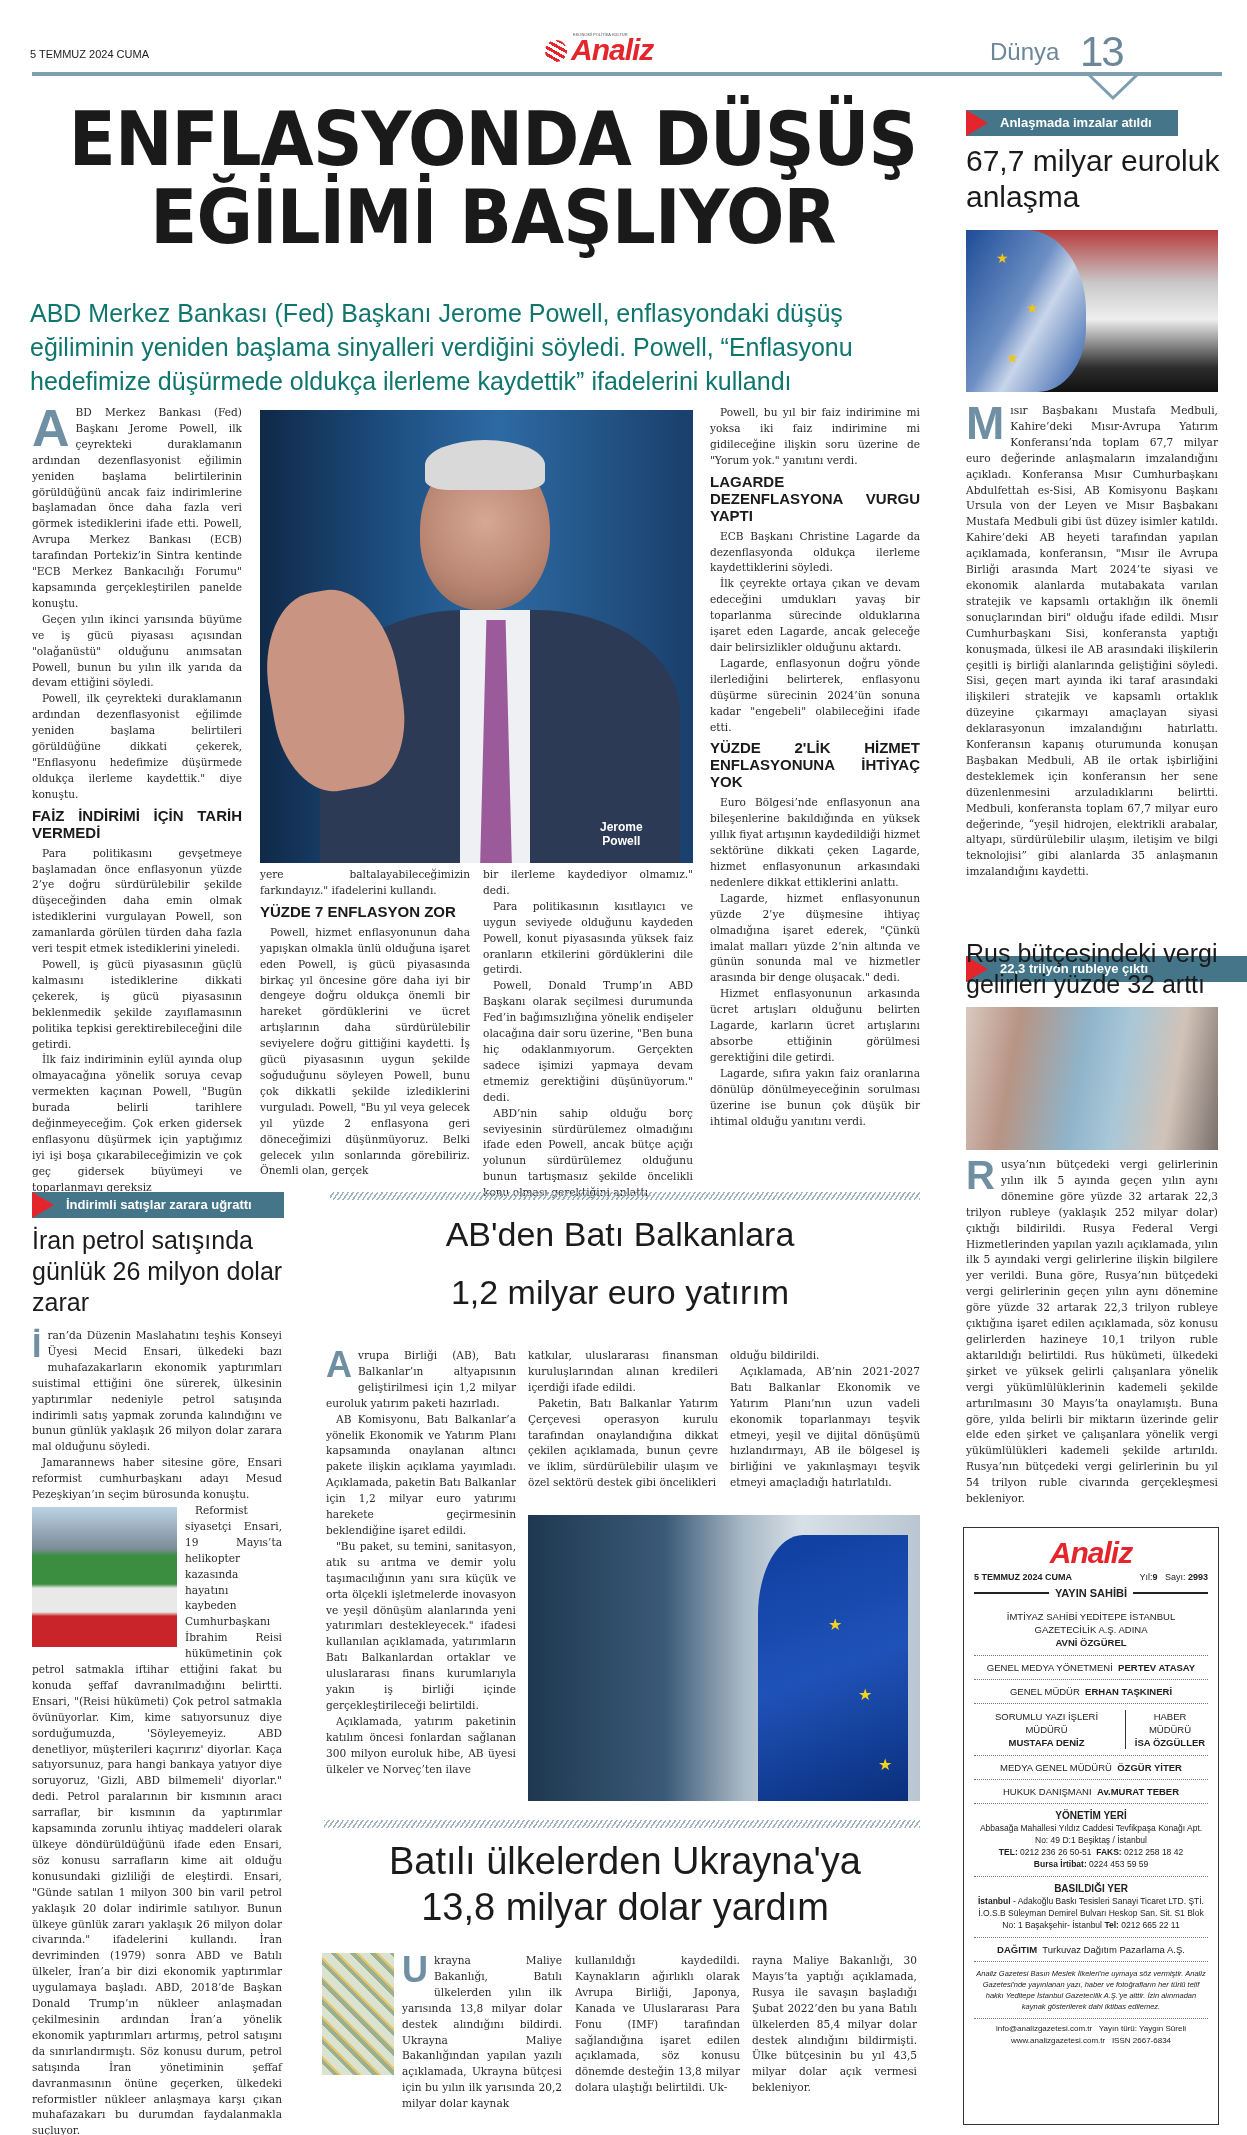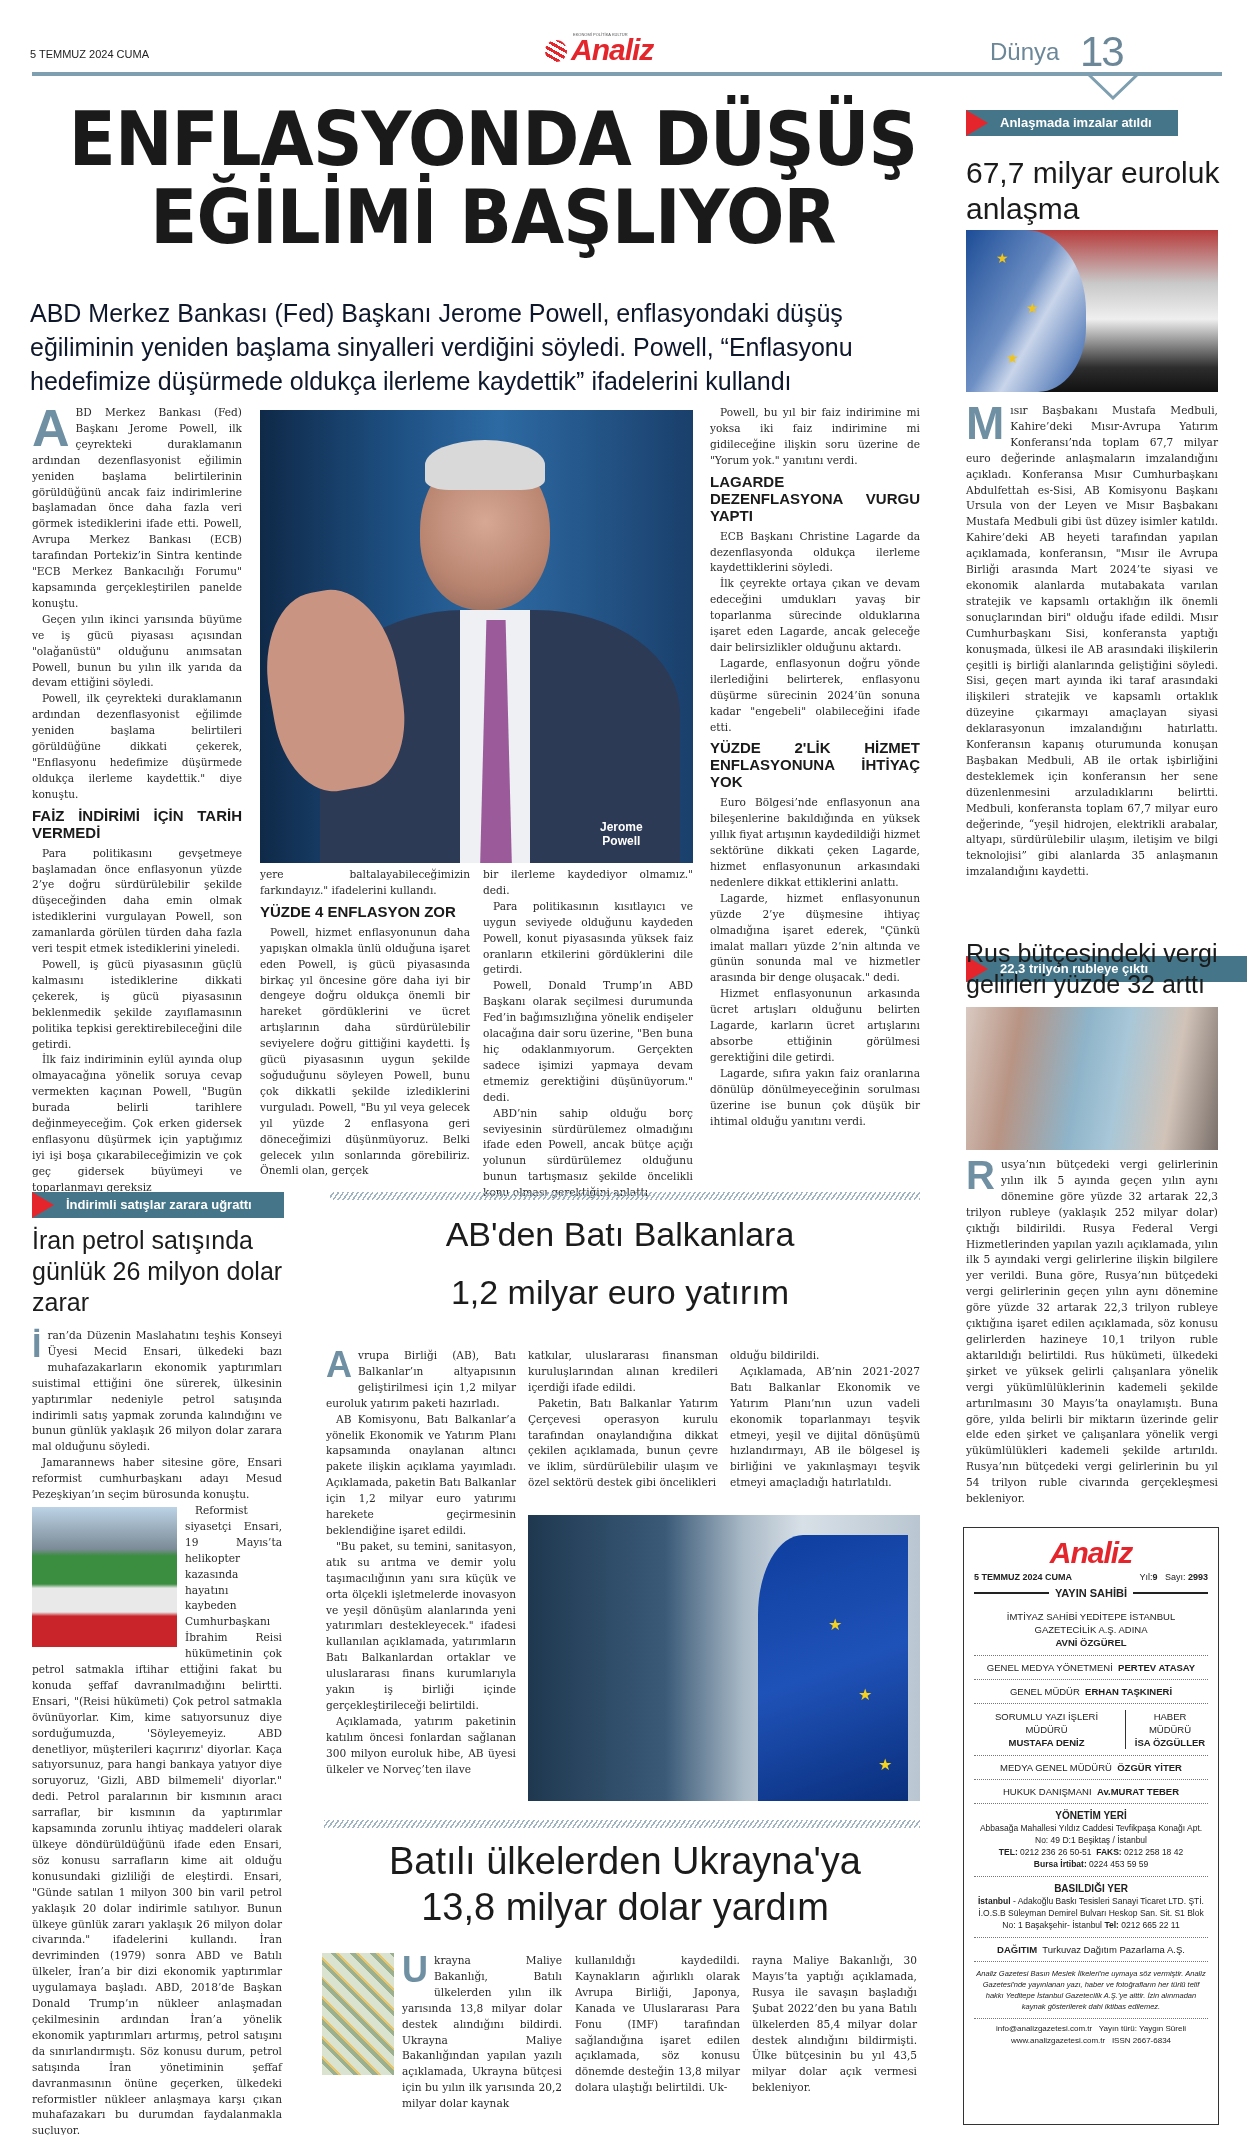--- a/index.html
+++ b/index.html
@@ -36,21 +36,21 @@
 <div class="abs" style="left:1088px;top:74px;width:50px;height:26px;">
   <svg width="50" height="26">
       <polyline points="0,0 25,24 50,0" fill="none" stroke="#7e9fb0" stroke-width="3"></polyline>
     </svg>
 </div>
 
 <div class="abs" style="left:28px;top:100px;width:930px;text-align:center;font-family:'DejaVu Sans',sans-serif;font-weight:bold;font-size:74px;line-height:78px;color:#1a1a1a;letter-spacing:-1px;transform:scaleX(0.93);transform-origin:center top;">
   <div>ENFLASYONDA DÜŞÜŞ</div>
   <div>EĞİLİMİ BAŞLIYOR</div>
 </div>
-<div class="abs h-sans" style="left:30px;top:296px;width:920px;font-size:25px;line-height:34px;color:#0f172a;">ABD Merkez Bankası (Fed) Başkanı Jerome Powell, enflasyondaki düşüş eğiliminin yeniden başlama sinyalleri verdiğini söyledi. Powell, “Enflasyonu hedefimize düşürmede oldukça ilerleme kaydettik” ifadelerini kullandı</div>
+<div class="abs h-sans" style="left:30px;top:296px;width:920px;font-size:25px;line-height:34px;color:#0f766e;">ABD Merkez Bankası (Fed) Başkanı Jerome Powell, enflasyondaki düşüş eğiliminin yeniden başlama sinyalleri verdiğini söyledi. Powell, “Enflasyonu hedefimize düşürmede oldukça ilerleme kaydettik” ifadelerini kullandı</div>
 
 <div class="abs body-text" style="left:32px;top:405px;width:210px;">
   <span class="dropcap">A</span>
   <p class="first">BD Merkez Bankası (Fed) Başkanı Jerome Powell, ilk çeyrekteki duraklamanın ardından dezenflasyonist eğilimin yeniden başlama belirtilerinin görüldüğünü ancak faiz indirimlerine başlamadan önce daha fazla veri görmek istediklerini ifade etti. Powell, Avrupa Merkez Bankası (ECB) tarafından Portekiz’in Sintra kentinde "ECB Merkez Bankacılığı Forumu" kapsamında gerçekleştirilen panelde konuştu.</p>
   <p>Geçen yılın ikinci yarısında büyüme ve iş gücü piyasası açısından "olağanüstü" olduğunu anımsatan Powell, bunun bu yılın ilk yarıda da devam ettiğini söyledi.</p>
   <p>Powell, ilk çeyrekteki duraklamanın ardından dezenflasyonist eğilimde yeniden başlama belirtileri görüldüğüne dikkati çekerek, "Enflasyonu hedefimize düşürmede oldukça ilerleme kaydettik." diye konuştu.</p>
   <div class="subhead">FAİZ İNDİRİMİ İÇİN TARİH VERMEDİ</div>
   <p>Para politikasını gevşetmeye başlamadan önce enflasyonun yüzde 2’ye doğru sürdürülebilir şekilde düşeceğinden daha emin olmak istediklerini vurgulayan Powell, son zamanlarda görülen türden daha fazla veri tespit etmek istediklerini yineledi.</p>
   <p>Powell, iş gücü piyasasının güçlü kalmasını istediklerine dikkati çekerek, iş gücü piyasasının beklenmedik şekilde zayıflamasının politika tepkisi gerektirebileceğini dile getirdi.</p>
   <p>İlk faiz indiriminin eylül ayında olup olmayacağına yönelik soruya cevap vermekten kaçınan Powell, "Bugün burada belirli tarihlere değinmeyeceğim. Çok erken gidersek enflasyonu düşürmek için yaptığımız iyi işi boşa çıkarabileceğimizin ve çok geç gidersek büyümeyi ve toparlanmayı gereksiz</p>
@@ -64,21 +64,21 @@
   <div class="abs" style="left:220px;top:210px;width:32px;height:250px;background:#9b5a9a;clip-path:polygon(20% 0,80% 0,100% 100%,0 100%);"></div>
   <div class="abs" style="left:10px;top:180px;width:130px;height:200px;border-radius:45% 45% 40% 40%;background:#c99482;transform:rotate(-10deg);"></div>
   <div class="abs sans" style="left:340px;top:410px;color:#fff;font-weight:bold;font-size:12px;line-height:14px;text-align:center;">
     <div>Jerome</div>
     <div>Powell</div>
   </div>
 </div>
 
 <div class="abs body-text" style="left:260px;top:867px;width:210px;">
   <p class="first">yere baltalayabileceğimizin farkındayız." ifadelerini kullandı.</p>
-  <div class="subhead">YÜZDE 4 ENFLASYON ZOR</div>
+  <div class="subhead">YÜZDE 7 ENFLASYON ZOR</div>
   <p>Powell, hizmet enflasyonunun daha yapışkan olmakla ünlü olduğuna işaret eden Powell, iş gücü piyasasında birkaç yıl öncesine göre daha iyi bir dengeye doğru oldukça önemli bir hareket gördüklerini ve ücret artışlarının daha sürdürülebilir seviyelere doğru gittiğini kaydetti. İş gücü piyasasının uygun şekilde soğuduğunu söyleyen Powell, bunu çok dikkatli şekilde izlediklerini vurguladı. Powell, "Bu yıl veya gelecek yıl yüzde 2 enflasyona geri döneceğimizi düşünmüyoruz. Belki gelecek yılın sonlarında görebiliriz. Önemli olan, gerçek</p>
 </div>
 
 <div class="abs body-text" style="left:483px;top:867px;width:210px;">
   <p class="first">bir ilerleme kaydediyor olmamız." dedi.</p>
   <p>Para politikasının kısıtlayıcı ve uygun seviyede olduğunu kaydeden Powell, konut piyasasında yüksek faiz oranların etkilerini gördüklerini dile getirdi.</p>
   <p>Powell, Donald Trump’ın ABD Başkanı olarak seçilmesi durumunda Fed’in bağımsızlığına yönelik endişeler olacağına dair soru üzerine, "Ben buna hiç odaklanmıyorum. Gerçekten sadece işimizi yapmaya devam etmemiz gerektiğini düşünüyorum." dedi.</p>
   <p>ABD’nin sahip olduğu borç seviyesinin sürdürülemez olmadığını ifade eden Powell, ancak bütçe açığı yolunun sürdürülemez olduğunu bunun tartışmasız şekilde öncelikli konu olması gerektiğini anlattı.</p>
 </div>
 
@@ -94,21 +94,21 @@
   <p>Hizmet enflasyonunun arkasında ücret artışları olduğunu belirten Lagarde, karların ücret artışlarını absorbe ettiğinin görülmesi gerektiğini dile getirdi.</p>
   <p>Lagarde, sıfıra yakın faiz oranlarına dönülüp dönülmeyeceğinin sorulması üzerine ise bunun çok düşük bir ihtimal olduğu yanıtını verdi.</p>
 </div>
 
 <div class="abs hatch" style="left:330px;top:1192px;width:590px;"></div>
 
 <div class="kicker" style="left:966px;top:110px;width:212px;">
   <span class="tri"></span>
   <span>Anlaşmada imzalar atıldı</span>
 </div>
-<div class="abs h-sans" style="left:966px;top:143px;width:260px;font-size:30px;line-height:36px;margin-top:12px;">67,7 milyar euroluk anlaşma</div>
+<div class="abs h-sans" style="left:966px;top:143px;width:260px;font-size:30px;line-height:36px;">67,7 milyar euroluk anlaşma</div>
 <div class="abs photo" style="left:966px;top:230px;width:252px;height:162px;background:linear-gradient(180deg,#b73b3b 0%,#c9c9c9 33%,#efefef 55%,#2d2d2d 85%,#111 100%);">
   <div class="abs" style="left:0;top:0;width:120px;height:162px;background:linear-gradient(120deg,#1d4d97 0%,#6d8fc4 45%,#c9d5ea 60%,#2a5aa6 100%);border-radius:0 50% 40% 0;"></div>
   <span class="abs" style="left:30px;top:20px;color:#f0c419;font-size:14px;">★</span>
   <span class="abs" style="left:60px;top:70px;color:#f0c419;font-size:14px;">★</span>
   <span class="abs" style="left:40px;top:120px;color:#f0c419;font-size:14px;">★</span>
 </div>
 <div class="abs body-text" style="left:966px;top:403px;width:252px;">
   <span class="dropcap" style="font-size:46px;line-height:36px;">M</span>
   <p class="first">ısır Başbakanı Mustafa Medbuli, Kahire’deki Mısır-Avrupa Yatırım Konferansı’nda toplam 67,7 milyar euro değerinde anlaşmaların imzalandığını açıkladı. Konferansa Mısır Cumhurbaşkanı Abdulfettah es-Sisi, AB Komisyonu Başkanı Ursula von der Leyen ve Mısır Başbakanı Mustafa Medbuli gibi üst düzey isimler katıldı. Kahire’deki AB heyeti tarafından yapılan açıklamada, konferansın, "Mısır ile Avrupa Birliği arasında Mart 2024’te siyasi ve ekonomik alanlarda mutabakata varılan stratejik ve kapsamlı ortaklığın ilk önemli sonuçlarından biri" olduğu ifade edildi. Mısır Cumhurbaşkanı Sisi, konferansta yaptığı konuşmada, ülkesi ile AB arasındaki ilişkilerin çeşitli iş birliği alanlarında geliştiğini söyledi. Sisi, geçen mart ayında iki taraf arasındaki ilişkileri stratejik ve kapsamlı ortaklık düzeyine çıkarmayı amaçlayan siyasi deklarasyonun imzalandığını hatırlattı. Konferansın kapanış oturumunda konuşan Başbakan Medbuli, AB ile ortak işbirliğini desteklemek için konferansın her sene düzenlenmesini arzuladıklarını belirtti. Medbuli, konferansta toplam 67,7 milyar euro değerinde, “yeşil hidrojen, elektrikli arabalar, altyapı, sürdürülebilir ulaşım, iletişim ve bilgi teknolojisi” gibi alanlarda 35 anlaşmanın imzalandığını kaydetti.</p>
 </div>

